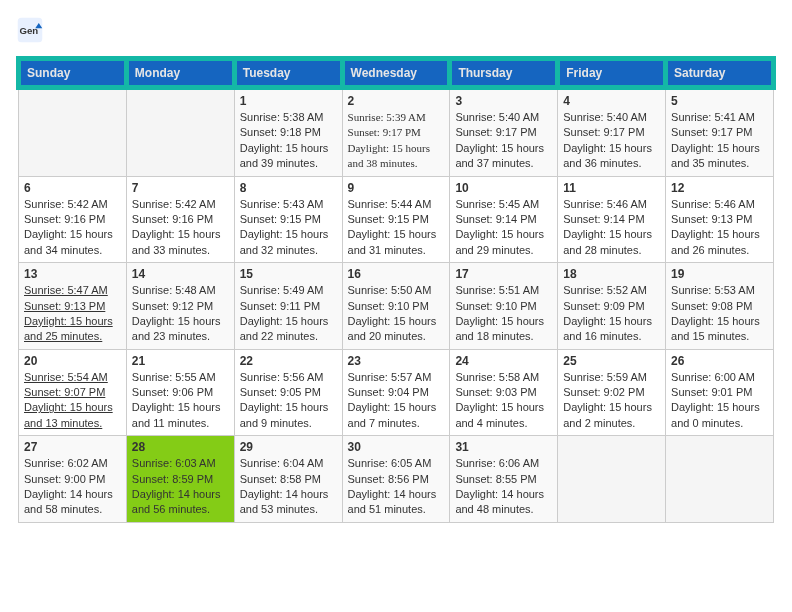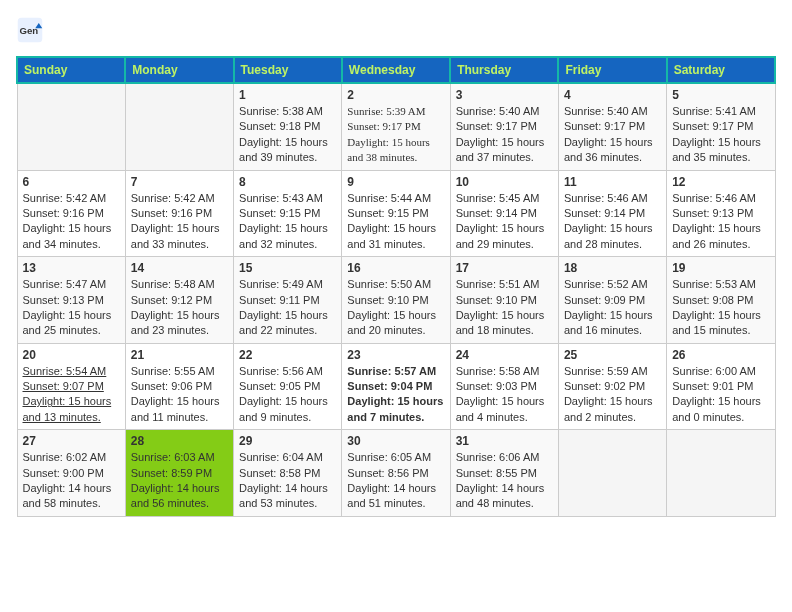--- a/index.html
+++ b/index.html
@@ -47,26 +47,26 @@
       font-size: 14px;
       color: #333;
     }
     .calendar {
       width: 100%;
       border-collapse: collapse;
       border: 1px solid #ccc;
     }
     .calendar th {
       background-color: #1565c0;
-      color: #bef264;
+      color: #e5e5e5;
       font-size: 12px;
       font-weight: bold;
       padding: 5px 6px;
       text-align: left;
-      border: 2px solid #14b8a6;
+      border: 5px solid #14b8a6;
     }
     .calendar td {
       vertical-align: top;
       border: 1px solid #ccc;
       padding: 4px 5px;
       font-size: 10px;
       color: #333;
       width: calc(100% / 7);
       height: 80px;
       background: #fff;
@@ -212,21 +212,21 @@
           <span class="day-number">12</span>
           <div class="day-info" style="white-space: pre-line;">Sunrise: 5:46 AM
 Sunset: 9:13 PM
 Daylight: 15 hours
 and 26 minutes.</div>
         </td>
       </tr>
       <tr>
         <td style="background-color: rgb(249, 249, 249);">
           <span class="day-number">13</span>
-          <div class="day-info" style="white-space: pre-line;">Sunrise: 5:47 AM
+          <div class="day-info" style="white-space: pre-line; text-decoration: underline;">Sunrise: 5:47 AM
 Sunset: 9:13 PM
 Daylight: 15 hours
 and 25 minutes.</div>
         </td>
         <td style="background-color: rgb(249, 249, 249);">
           <span class="day-number">14</span>
           <div class="day-info" style="white-space: pre-line;">Sunrise: 5:48 AM
 Sunset: 9:12 PM
 Daylight: 15 hours
 and 23 minutes.</div>
@@ -284,21 +284,21 @@
         </td>
         <td style="background-color: rgb(255, 255, 255);">
           <span class="day-number">22</span>
           <div class="day-info" style="white-space: pre-line;">Sunrise: 5:56 AM
 Sunset: 9:05 PM
 Daylight: 15 hours
 and 9 minutes.</div>
         </td>
         <td style="background-color: rgb(255, 255, 255);">
           <span class="day-number">23</span>
-          <div class="day-info" style="white-space: pre-line; font-weight: bold;">Sunrise: 5:57 AM
+          <div class="day-info" style="white-space: pre-line;">Sunrise: 5:57 AM
 Sunset: 9:04 PM
 Daylight: 15 hours
 and 7 minutes.</div>
         </td>
         <td style="background-color: rgb(255, 255, 255); margin-top: 8px;">
           <span class="day-number">24</span>
           <div class="day-info" style="white-space: pre-line;">Sunrise: 5:58 AM
 Sunset: 9:03 PM
 Daylight: 15 hours
 and 4 minutes.</div>

